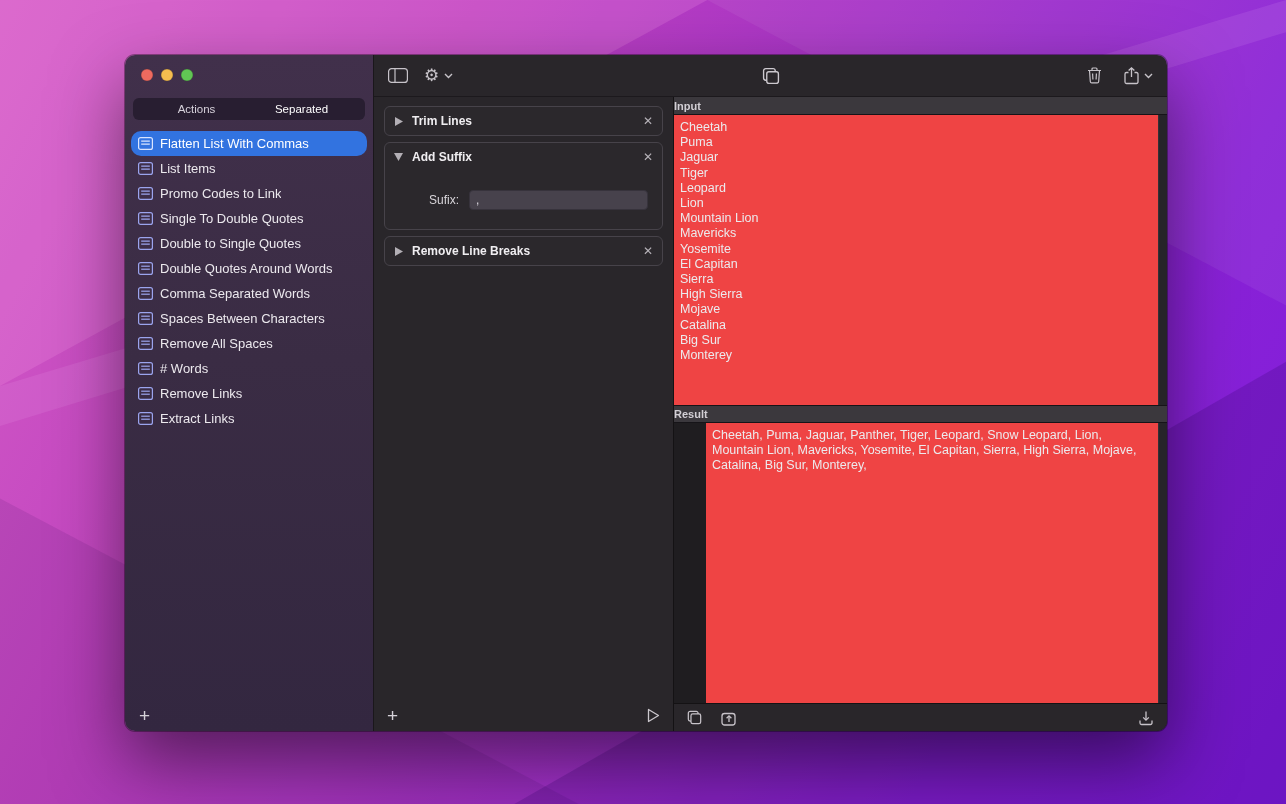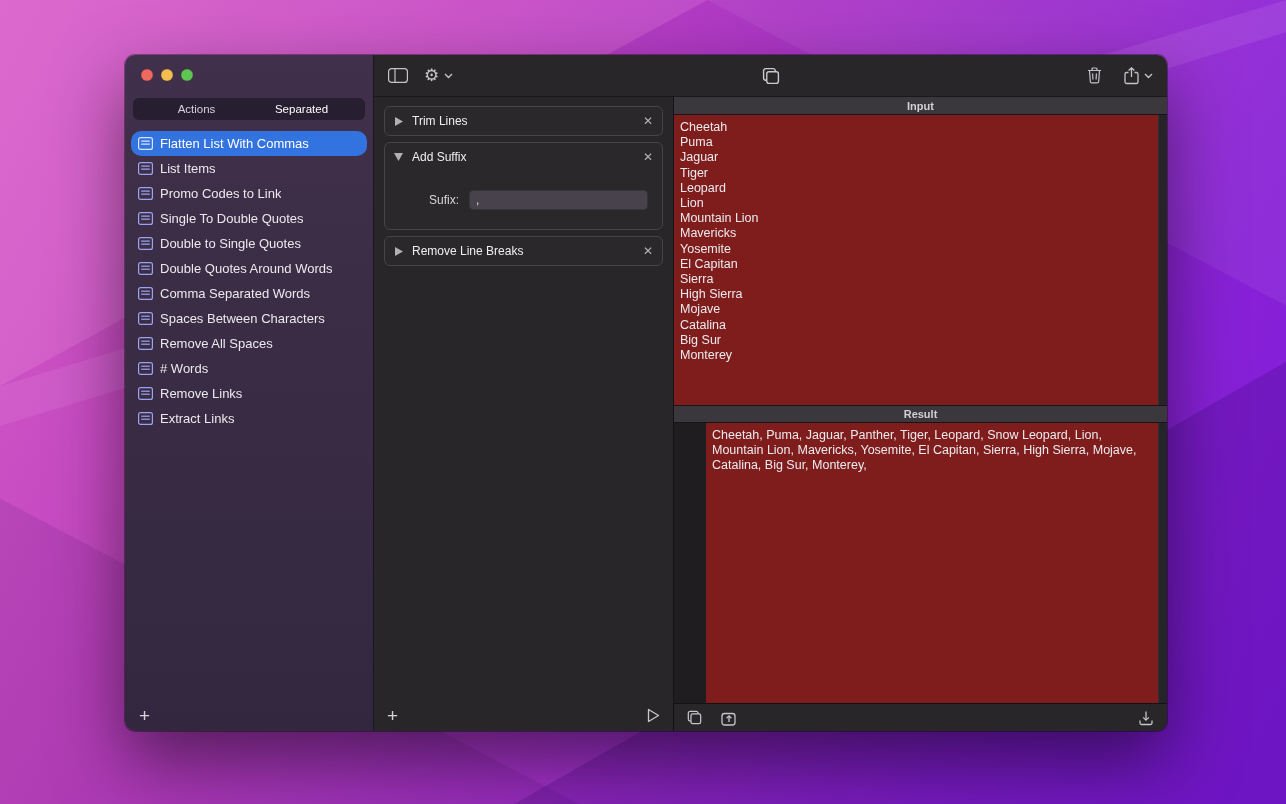--- a/index.html
+++ b/index.html
@@ -65,39 +65,39 @@
 
   .content { flex: 1; display: flex; min-height: 0; }
 
   
   .steps-panel { width: 300px; flex: none; position: relative; padding: 9px 10px;
     border-right: 1px solid #141214; background: #29262a; }
   .step-card { border: 1px solid #47434a; border-radius: 6px; background: #2b282c;
     margin-bottom: 6px; overflow: hidden; }
   .step-header { height: 28px; display: flex; align-items: center; gap: 9px; padding: 0 9px; }
   .disclosure { display: inline-flex; color: #b3afb5; width: 9px; justify-content: center; }
-  .step-title { flex: 1; font-size: 12px; font-weight: 400; color: #f0eef1; }
+  .step-title { flex: 1; font-size: 12px; font-weight: 700; color: #f0eef1; }
   .close-x { color: #b6b2b8; font-size: 12px; line-height: 1; cursor: default; }
   .step-body { height: 58px; display: flex; align-items: center; padding-right: 14px; }
   .suffix-label { width: 74px; text-align: right; font-size: 12px; color: #d8d5da; flex: none; }
   .suffix-field { margin-left: 10px; flex: 1; height: 20px; background: #47424c;
     border: 1px solid #37333c; border-radius: 4px; color: #d6d3da; font-size: 12px;
     padding: 0 6px; font-family: "Liberation Sans", sans-serif; outline: none; }
 
   .steps-bottom { position: absolute; left: 0; right: 0; bottom: 0; height: 32px;
     display: flex; align-items: center; justify-content: space-between; padding: 0 13px; }
   .run-btn { display: inline-flex; color: #cbc7cd; cursor: default; }
 
   
   .io-panel { flex: 1; display: flex; flex-direction: column; min-width: 0; background: #1f1d20; }
-  .io-header { height: 18px; flex: none; display: flex; align-items: center; justify-content: center;
+  .io-header { height: 18px; flex: none; display: flex; align-items: center; 
     background: #3b383d; border-top: 1px solid #161418; border-bottom: 1px solid #161418;
     font-size: 11px; font-weight: 700; color: #d2cfd5; }
   .io-header:first-child { border-top: none; }
-  .io-area { position: relative; overflow: hidden; background: #7f1d1d; padding: 5px 16px 5px 6px; }
+  .io-area { position: relative; overflow: hidden; background: #ef4444; padding: 5px 16px 5px 6px; }
   .input-area { height: 290px; flex: none; }
   .result-area { flex: 1; margin-left: 32px; }
   .io-line { font-size: 12.5px; line-height: 15.2px; white-space: pre; color: #eceaed; }
   .result-text { font-size: 12.5px; line-height: 15.2px; color: #eceaed; }
   .scroll-track { position: absolute; top: 0; right: 0; bottom: 0; width: 9px;
     background: #262429; border-left: 1px solid #323036; }
 
   .io-bottom { height: 28px; flex: none; display: flex; align-items: center; gap: 19px;
     padding: 0 13px; background: #29262a; border-top: 1px solid #141214; color: #c7c3c9; }
   .io-bottom .spacer { flex: 1; }

